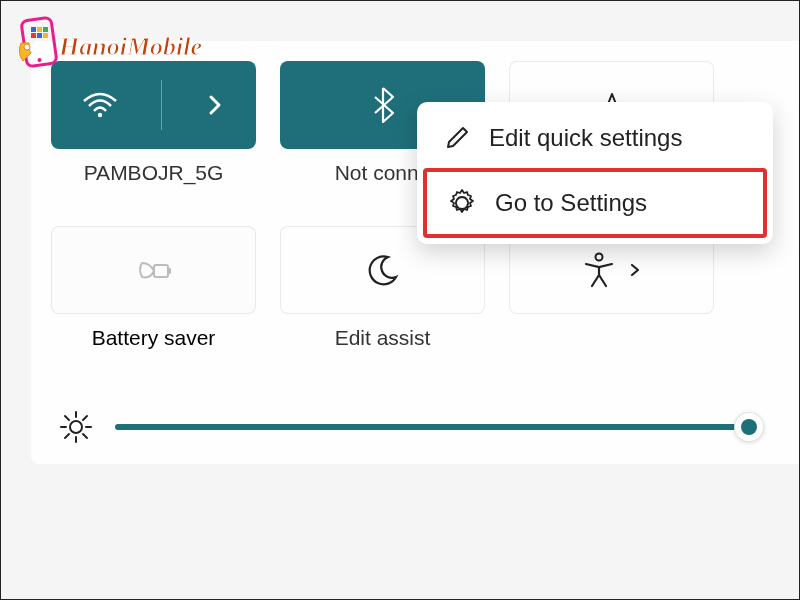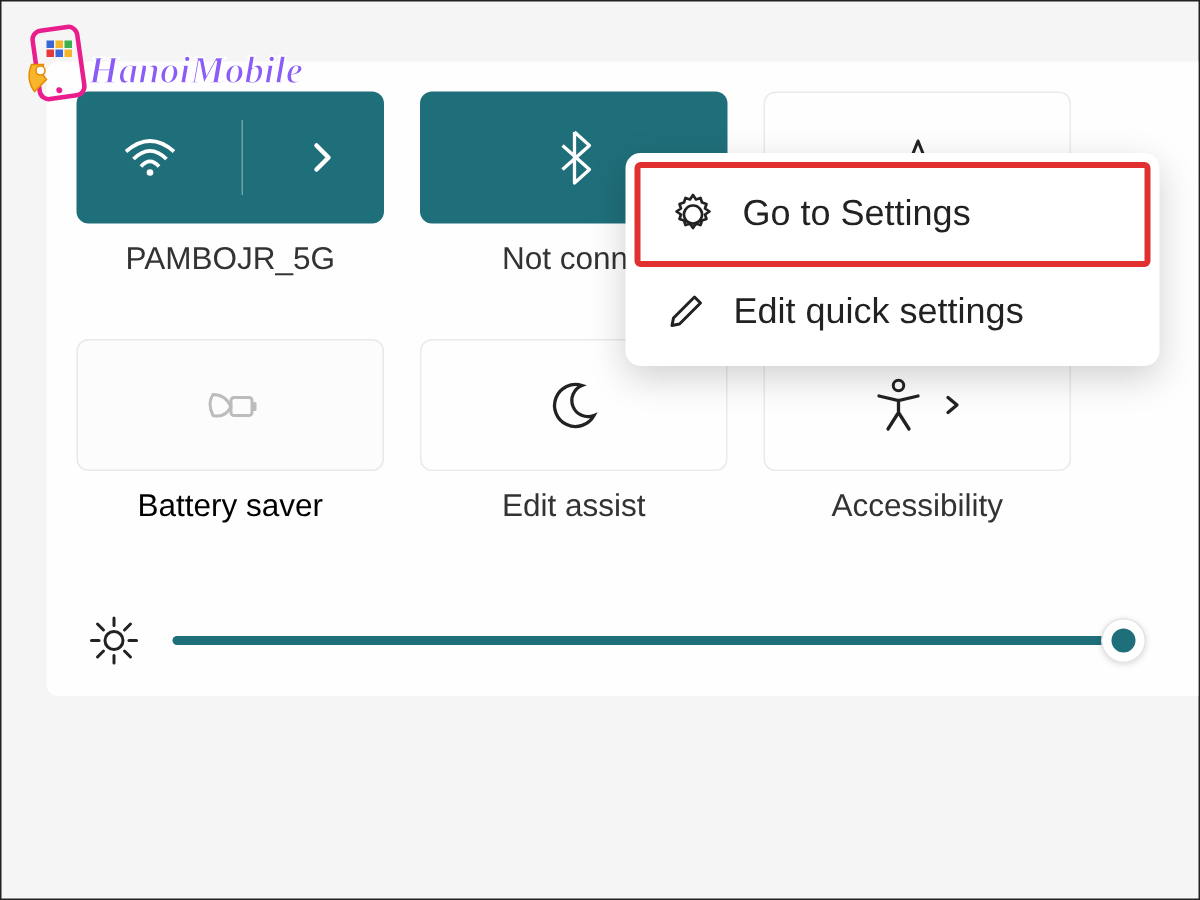--- a/index.html
+++ b/index.html
@@ -147,21 +147,21 @@
       top: 14px;
       z-index: 20;
       display: flex;
       align-items: center;
     }
     .watermark-text {
       font-family: 'Comic Sans MS', cursive;
       font-size: 26px;
       font-style: italic;
       font-weight: bold;
-      color: #8b5cf6;
+      color: #c2410c;
       -webkit-text-stroke: 1px #fff;
       margin-left: -4px;
     }
     svg { display: block; }
   </style>
 </head>
 <body>
 
 <div class="watermark">
   <svg width="54" height="64" viewBox="0 0 54 64">
@@ -243,21 +243,20 @@
     <div class="tile-wrap">
       <div class="tile inactive accessibility-tile">
         <svg width="34" height="36" viewBox="0 0 34 36">
           <circle cx="17" cy="5" r="3.5" stroke="#222" stroke-width="2" fill="none"></circle>
           <path d="M4 12 L17 15 L30 12 M17 15 L17 23 M17 23 L10 34 M17 23 L24 34" stroke="#222" stroke-width="2.2" fill="none" stroke-linecap="round"></path>
         </svg>
         <svg width="14" height="20" viewBox="0 0 14 20">
           <path d="M4 5 L10 10 L4 15" stroke="#222" stroke-width="2.2" fill="none" stroke-linecap="round" stroke-linejoin="round"></path>
         </svg>
       </div>
-      <div class="tile-label">Accessibility</div>
     </div>
 
   </div>
 
   <div class="slider-row">
     <svg width="34" height="34" viewBox="0 0 34 34">
       <circle cx="17" cy="17" r="6" stroke="#222" stroke-width="2" fill="none"></circle>
       <g stroke="#222" stroke-width="2" stroke-linecap="round">
         <line x1="17" y1="2" x2="17" y2="7"></line>
         <line x1="17" y1="27" x2="17" y2="32"></line>
@@ -270,25 +269,25 @@
       </g>
     </svg>
     <div class="slider-track">
       <div class="slider-thumb"></div>
     </div>
   </div>
 
 </div>
 
 <div class="context-menu">
+  <div class="menu-item">
+    <svg width="28" height="28" viewBox="0 0 28 28">
+      <path d="M20 4 L24 8 L10 22 L5 23 L6 18 Z" stroke="#222" stroke-width="2" fill="none" stroke-linejoin="round"></path>
+    </svg>
+    <span>Edit quick settings</span>
+  </div>
   <div class="menu-item highlighted">
     <svg width="30" height="30" viewBox="0 0 30 30">
       <path d="M15 9 a6 6 0 1 0 0.01 0 Z M15 2 l2 3 3-1 1 3 3 1 -1 3 3 2 -3 2 1 3 -3 1 -1 3 -3 -1 -2 3 -2 -3 -3 1 -1 -3 -3 -1 1 -3 -3 -2 3 -2 -1 -3 3 -1 1 -3 3 1 Z" stroke="#222" stroke-width="1.8" fill="none" stroke-linejoin="round"></path>
     </svg>
     <span>Go to Settings</span>
   </div>
-  <div class="menu-item">
-    <svg width="28" height="28" viewBox="0 0 28 28">
-      <path d="M20 4 L24 8 L10 22 L5 23 L6 18 Z" stroke="#222" stroke-width="2" fill="none" stroke-linejoin="round"></path>
-    </svg>
-    <span>Edit quick settings</span>
-  </div>
 </div>
 
 </body></html>

